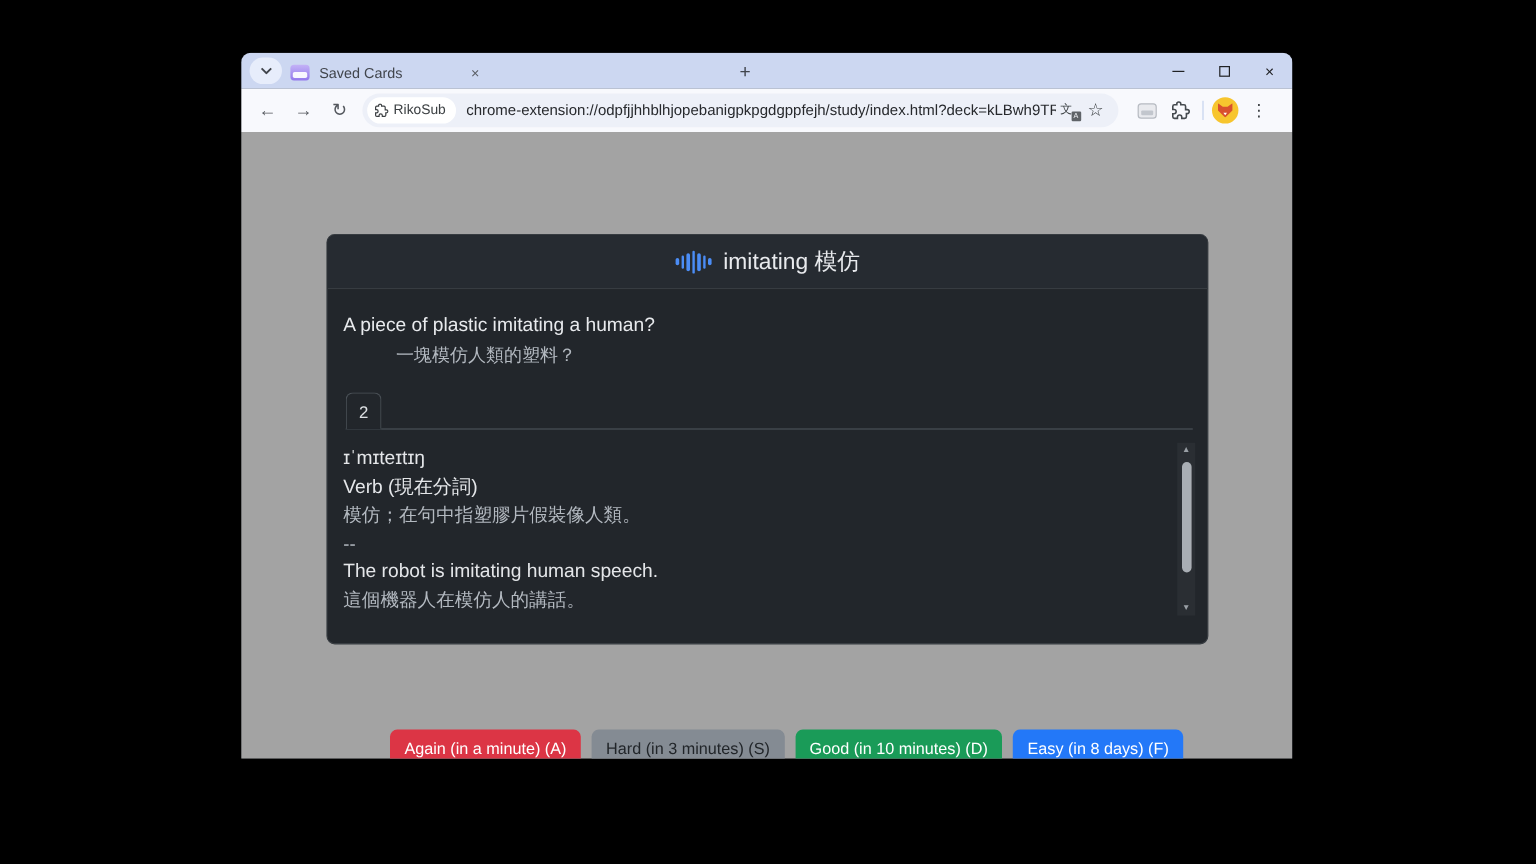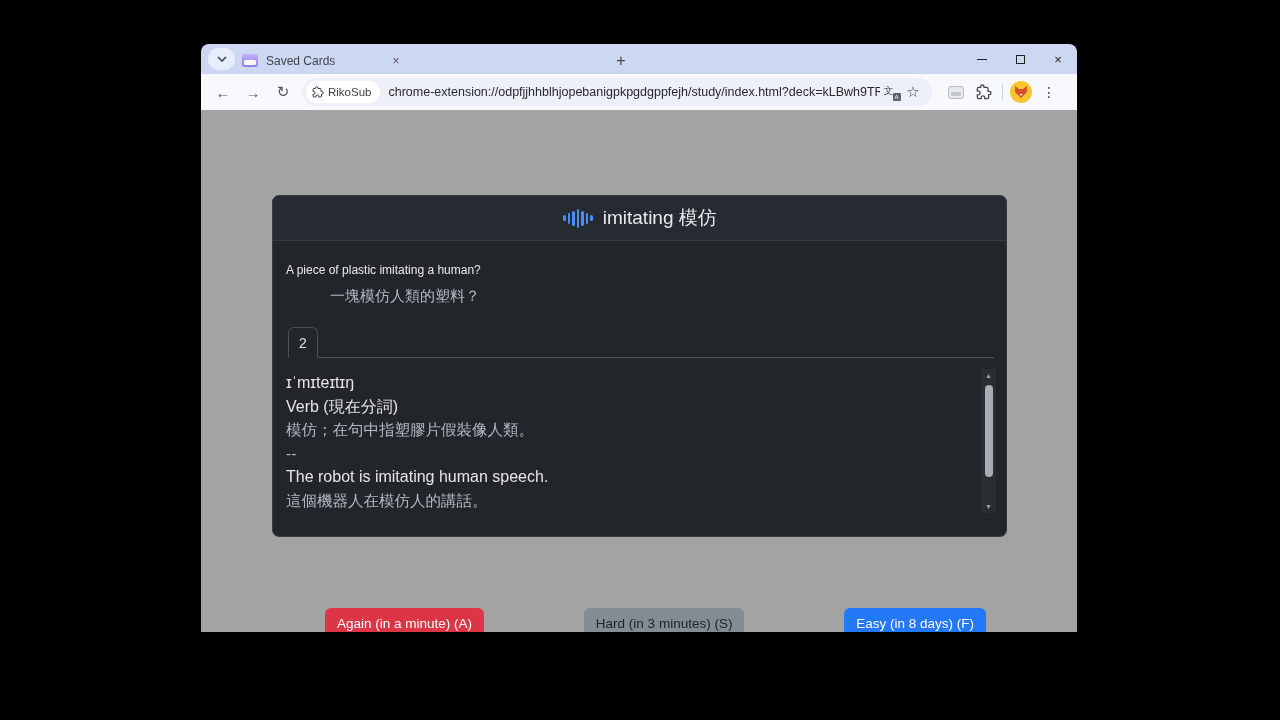--- a/index.html
+++ b/index.html
@@ -67,21 +67,21 @@
   .content { position:relative; height:565px; background:#a3a3a3; }
 
   .card { position:absolute; left:71px; top:85px; width:735px; height:342px;
           background:#22262b; border:1px solid #373c41; border-radius:7px; }
   .card-header { height:45px; background:#262b31; border-bottom:1px solid #373c41;
                  border-radius:6px 6px 0 0; display:flex; align-items:center; justify-content:center; }
   .waveform { display:flex; align-items:center; margin-right:9px; cursor:pointer; }
   .waveform i { display:block; width:2.5px; margin:0 1px; border-radius:2px; background:#4b8df6; }
   .card-title { font-size:19px; color:#e8eaed; }
 
-  .q-en { position:absolute; left:13px; top:67px; font-size:12px; color:#e8eaed; }
+  .q-en { position:absolute; left:13px; top:67px; font-size:16px; color:#e8eaed; }
   .q-zh { position:absolute; left:13px; top:91px; font-size:15px; color:#b3b9c0;margin-left:44px; }
 
   .sense-tabs { position:absolute; left:15px; top:131px; width:706px; border-bottom:1px solid #4a5056; }
   .sense-tab { display:inline-block; width:30px; height:31px; margin-bottom:-1px; background:#22262b;
                border:1px solid #4a5056; border-bottom:1px solid #22262b; border-radius:6px 6px 0 0;
                text-align:center; line-height:30px; font-size:14px; color:#dde0e3; cursor:pointer; }
 
   .answer-wrap { position:absolute; left:13px; top:173px; width:710px; height:144px; }
   .answer-lines { position:absolute; left:0; top:2px; width:680px; line-height:23.6px; font-size:16px; }
   .line-en { color:#e4e6e9; }
@@ -221,18 +221,19 @@
             <div class="sb-thumb"></div>
             <div class="sb-spacer"></div>
             <div class="sb-arrow">▼</div>
           </div>
         </div>
       </div>
 
       <div class="ratings">
         <button class="rate-btn" style="background-color: rgb(220, 53, 69);">Again (in a minute) (A)</button>
         <button class="rate-btn dark-text" style="background-color: rgb(132, 139, 147);">Hard (in 3 minutes) (S)</button>
+        <button class="rate-btn" style="background-color: rgb(26, 155, 88);">Good (in 10 minutes) (D)</button>
         <button class="rate-btn" style="background-color: rgb(35, 120, 248);">Easy (in 8 days) (F)</button>
       </div>
     </div>
 
   </div>
 </div>
 
 </body></html>

